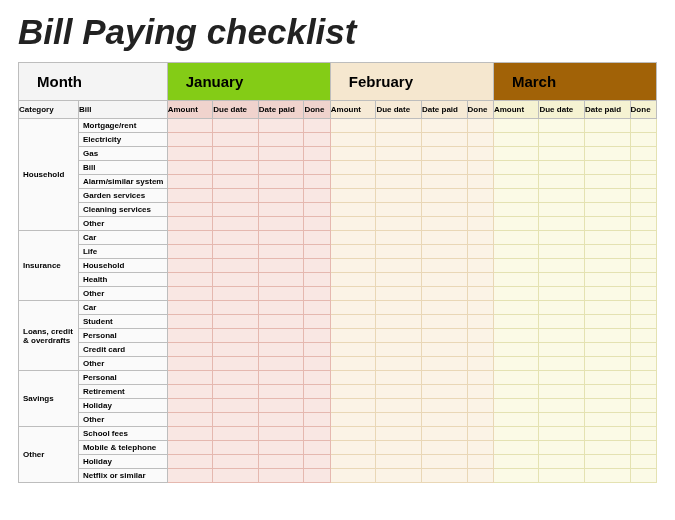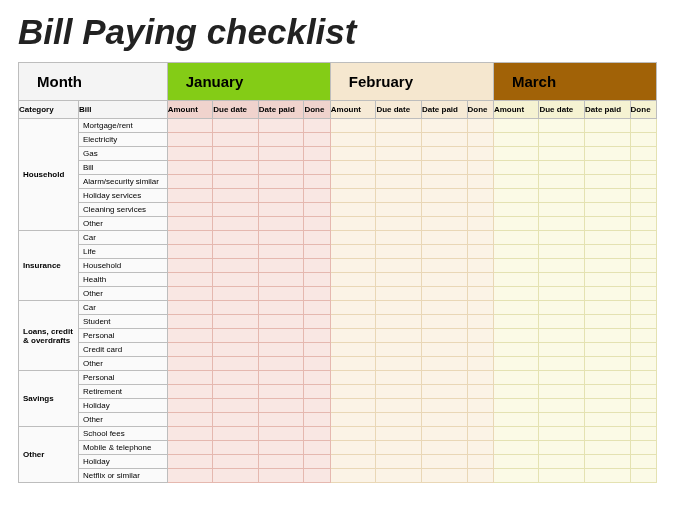--- a/index.html
+++ b/index.html
@@ -60,21 +60,21 @@
   .month-row .m3h { background: #a16207; margin-top: 32px; }
 
   td.m1 { background: #f9e7e3; border-color:#e5b8af; }
   td.m2 { background: #fbf3e6; border-color:#e9d7b6; }
   td.m3 { background: #fbfae6; border-color:#e4e2b2; }
 
   td.catcell, td.billcell {
     background: #fafafa;
     font-size: 8px;
     padding-left: 4px;
-    font-weight: 400;
+    font-weight: 700;
   }
   td.catcell { font-weight: 700; vertical-align: middle; }
 </style>
 </head>
 <body>
 
 <h1>Bill Paying checklist</h1>
 
 <table>
   <colgroup>
@@ -173,36 +173,36 @@
         <td class="m2"></td>
         <td class="m2"></td>
         <td class="m2"></td>
         <td class="m2"></td>
         <td class="m3"></td>
         <td class="m3"></td>
         <td class="m3"></td>
         <td class="m3"></td>
       </tr>
       <tr>
-        <td class="billcell">Alarm/security similar</td>
-        <td class="m1"></td>
-        <td class="m1"></td>
-        <td class="m1"></td>
-        <td class="m1"></td>
-        <td class="m2"></td>
-        <td class="m2"></td>
-        <td class="m2"></td>
-        <td class="m2"></td>
-        <td class="m3"></td>
-        <td class="m3"></td>
-        <td class="m3"></td>
-        <td class="m3"></td>
-      </tr>
-      <tr>
-        <td class="billcell">Holiday services</td>
+        <td class="billcell">Alarm/similar system</td>
+        <td class="m1"></td>
+        <td class="m1"></td>
+        <td class="m1"></td>
+        <td class="m1"></td>
+        <td class="m2"></td>
+        <td class="m2"></td>
+        <td class="m2"></td>
+        <td class="m2"></td>
+        <td class="m3"></td>
+        <td class="m3"></td>
+        <td class="m3"></td>
+        <td class="m3"></td>
+      </tr>
+      <tr>
+        <td class="billcell">Garden services</td>
         <td class="m1"></td>
         <td class="m1"></td>
         <td class="m1"></td>
         <td class="m1"></td>
         <td class="m2"></td>
         <td class="m2"></td>
         <td class="m2"></td>
         <td class="m2"></td>
         <td class="m3"></td>
         <td class="m3"></td>

